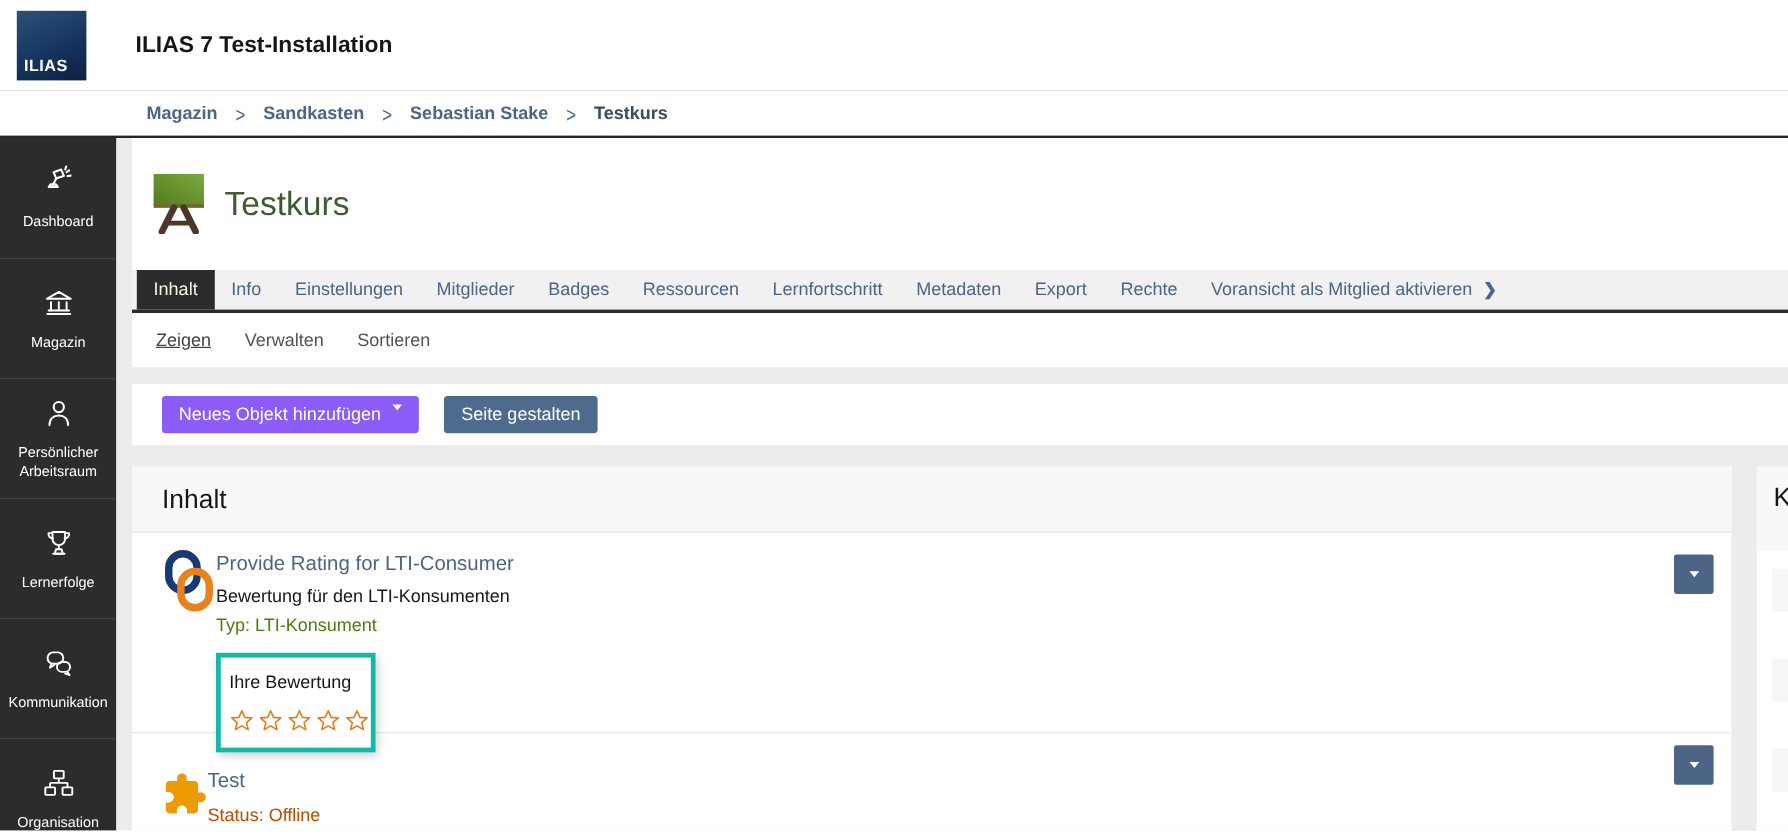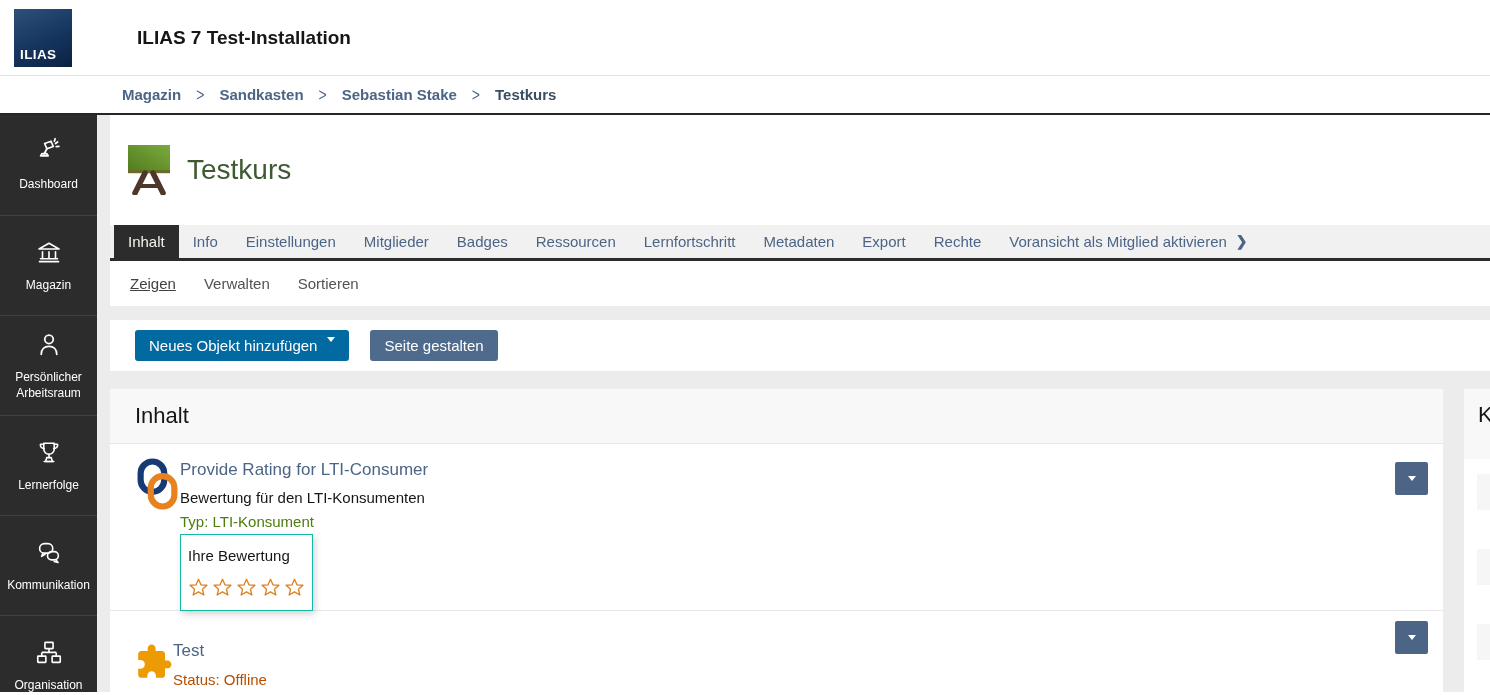--- a/index.html
+++ b/index.html
@@ -5,21 +5,21 @@
   * { margin:0; padding:0; box-sizing:border-box; }
   body { font-family:"Liberation Sans", sans-serif; background:#fff; }
   #app { position:relative; width:1490px; height:695px; overflow:hidden; background:#fff; }
 
   
   .top-header { height:76px; display:flex; align-items:center; border-bottom:1px solid #e2e2e2; background:#fff; }
   .logo { width:58px; height:58px; margin-left:14px; flex-shrink:0; cursor:pointer;
           background:linear-gradient(155deg,#2e5179 0%,#15355e 55%,#0b2142 100%);
           display:flex; align-items:flex-end; padding:0 0 5px 6px; }
   .logo span { color:#fff; font-weight:bold; font-size:13.5px; letter-spacing:.4px; }
-  .install-title { margin-left:65px; font-size:19px; font-weight:700; color:#161616; }
+  .install-title { margin-left:41px; font-size:19px; font-weight:700; color:#161616; }
 
   
   .breadcrumb { height:37px; display:flex; align-items:center; padding-left:122px; font-size:15px; font-weight:600; background:#fff; }
   .breadcrumb a { color:#4c6586; text-decoration:none; cursor:pointer; }
   .crumb-sep { color:#4c6586; margin:0 15px; font-size:14px; font-weight:400; transform:scaleY(1.25); }
   .crumb-current { color:#3a4d61; }
 
   
   .main { display:flex; height:579px; border-top:2px solid #262626; }
 
@@ -49,21 +49,21 @@
   
   .subtabs { height:45px; background:#fff; display:flex; align-items:center; padding-left:20px; gap:28px; font-size:15px; color:#525252; }
   .subtab { cursor:pointer; }
   .subtab.active { text-decoration:underline; color:#424242; }
 
   .gap-a { height:14px; background:#ececec; }
 
   
   .toolbar { height:51px; background:#fff; display:flex; align-items:center; padding-left:25px; gap:21px; }
   .btn { font-family:inherit; font-size:15px; color:#fff; border:none; padding:7px 14px; border-radius:3px; cursor:pointer; }
-  .btn-green { background:#0369a1; display:flex; align-items:flex-start; gap:10px; }
+  .btn-green { background:#8b5cf6; display:flex; align-items:flex-start; gap:10px; }
   .btn-blue { background:#4e6a8c; }
   .caret-down { width:0; height:0; border-left:4.5px solid transparent; border-right:4.5px solid transparent; border-top:5.5px solid #fff; }
 
   .gap-b { height:18px; background:#ececec; }
 
   
   .panels { flex:1; background:#ececec; display:flex; min-height:0; }
   .panel-main { width:1333px; flex-shrink:0; background:#fff; display:flex; flex-direction:column; }
   .panel-head { height:55px; background:#f8f8f8; border-bottom:1px solid #e6e6e6; display:flex; align-items:center;
                 padding-left:25px; font-size:22px; color:#161616; }
@@ -76,21 +76,21 @@
   .item-title { color:#4c6586; font-size:17px; text-decoration:none; margin-top:2px; cursor:pointer; }
   .item-desc { font-size:15px; color:#161616; margin-top:9px; }
   .item-type { font-size:15px; color:#4d7c0f; margin-top:7px; }
   .item-status { font-size:15px; color:#b54f00; margin-top:10px; }
   .dd-btn { position:absolute; right:15px; width:33px; height:33px; background:#4c6586; border:none; border-radius:2px;
             display:flex; align-items:center; justify-content:center; cursor:pointer; }
   .item-lti .dd-btn { top:18px; }
   .item-test .dd-btn { top:10px; }
 
   
-  .tooltip { position:absolute; left:70px; top:90px; width:133px; background:#fff; border:1px solid #14b8a6;
+  .tooltip { position:absolute; left:70px; top:100px; width:133px; background:#fff; border:4px solid #14b8a6;
              box-shadow:2px 3px 7px rgba(0,0,0,.18); padding:12px 7px 12px 7px; z-index:5; }
   .tooltip-title { font-size:15px; color:#161616; }
   .stars { display:flex; gap:3px; margin-top:13px; }
   .star { cursor:pointer; }
   .star svg { display:block; }
 
   .panel-gutter { width:21px; background:#ececec; flex-shrink:0; }
   .panel-right { flex:1; background:#fff; display:flex; flex-direction:column; min-width:0; }
   .pr-head { height:70px; background:#f8f8f8; padding:13px 0 0 14px; font-size:22px; color:#161616; }
   .pr-body { flex:1; background:#fff; padding-top:15px; overflow:hidden; }

